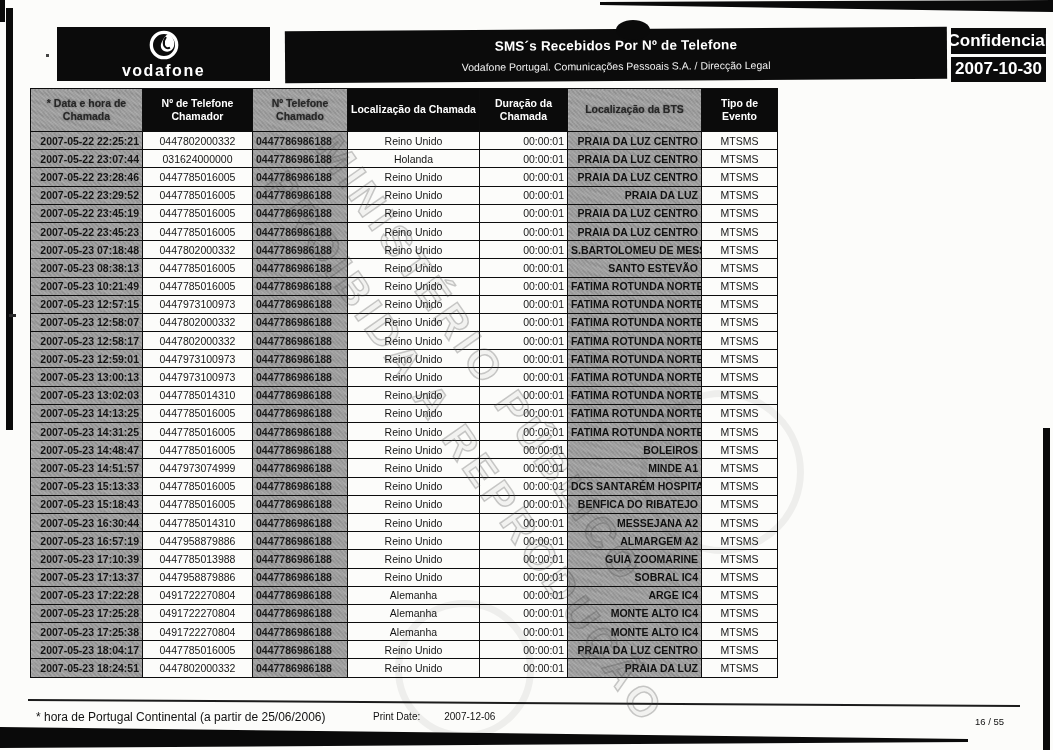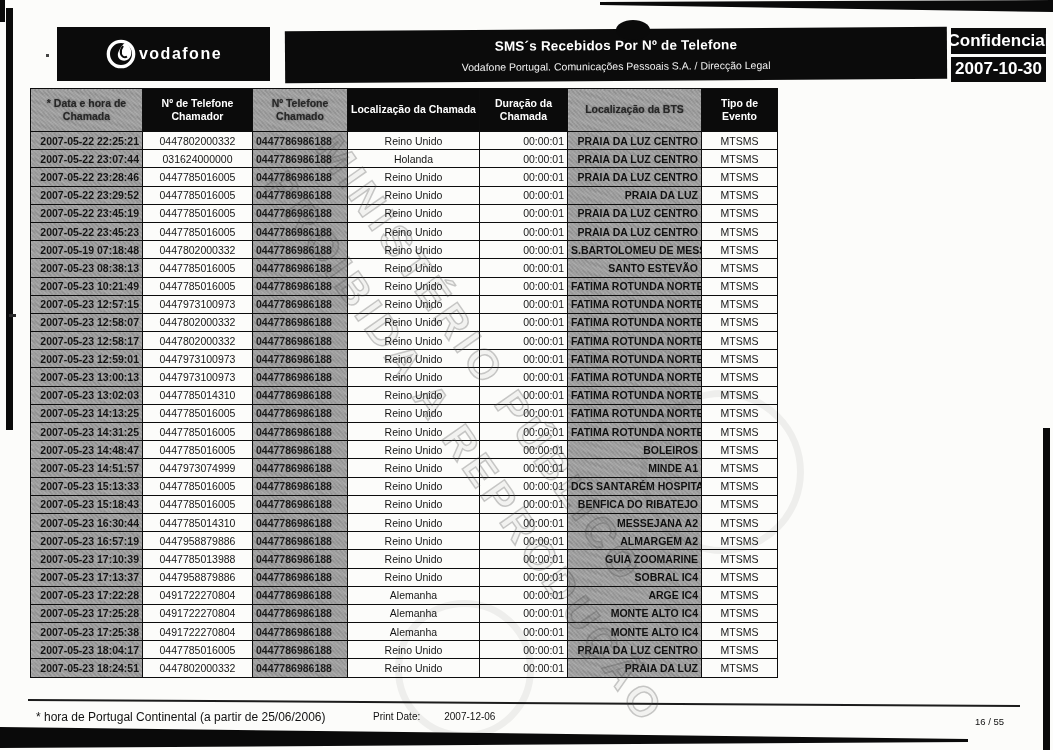--- a/index.html
+++ b/index.html
@@ -3,21 +3,21 @@
 <meta charset="utf-8">
 <style>
   html,body{margin:0;padding:0;}
   .page{
     position:relative;width:1053px;height:750px;background:#fcfcfa;
     overflow:hidden;font-family:"Liberation Sans",sans-serif;color:#111;
   }
   
   .logo-box{
     position:absolute;left:57px;top:27px;width:213px;height:54px;background:#0b0b0b;
-    display:flex;align-items:center;justify-content:center;gap:2px;
+    display:flex;flex-direction:column;align-items:center;justify-content:center;gap:2px;
   }
   .brand-word{color:#fff;font-size:16px;font-weight:600;letter-spacing:1.5px;line-height:1;}
   .title-band{
     position:absolute;left:285px;top:29px;width:662px;height:52px;background:#0b0b0b;
     color:#fff;text-align:center;transform:rotate(-0.4deg);
   }
   .doc-title{font-size:13.5px;font-weight:bold;margin-top:9px;letter-spacing:.2px;}
   .doc-subtitle{font-size:10.5px;margin-top:7px;color:#f2f2f2;}
   .conf-box{position:absolute;left:951px;top:28px;width:95px;height:54px;display:flex;flex-direction:column;gap:3px;}
   .conf-row{background:#0b0b0b;color:#fff;font-size:17px;font-weight:bold;flex:1;display:flex;align-items:center;justify-content:center;}
@@ -163,21 +163,21 @@
         <tr>
       <td class="c-date noise">2007-05-22 23:45:23</td>
       <td class="c-caller">0447785016005</td>
       <td class="c-called noise">0447786986188</td>
       <td class="c-loc">Reino Unido</td>
       <td class="c-dur">00:00:01</td>
       <td class="c-bts noise">PRAIA DA LUZ CENTRO</td>
       <td class="c-type">MTSMS</td>
     </tr>
         <tr>
-      <td class="c-date noise">2007-05-19 07:18:48</td>
+      <td class="c-date noise">2007-05-23 07:18:48</td>
       <td class="c-caller">0447802000332</td>
       <td class="c-called noise">0447786986188</td>
       <td class="c-loc">Reino Unido</td>
       <td class="c-dur">00:00:01</td>
       <td class="c-bts noise">S.BARTOLOMEU DE MESSI</td>
       <td class="c-type">MTSMS</td>
     </tr>
         <tr>
       <td class="c-date noise">2007-05-23 08:38:13</td>
       <td class="c-caller">0447785016005</td>

